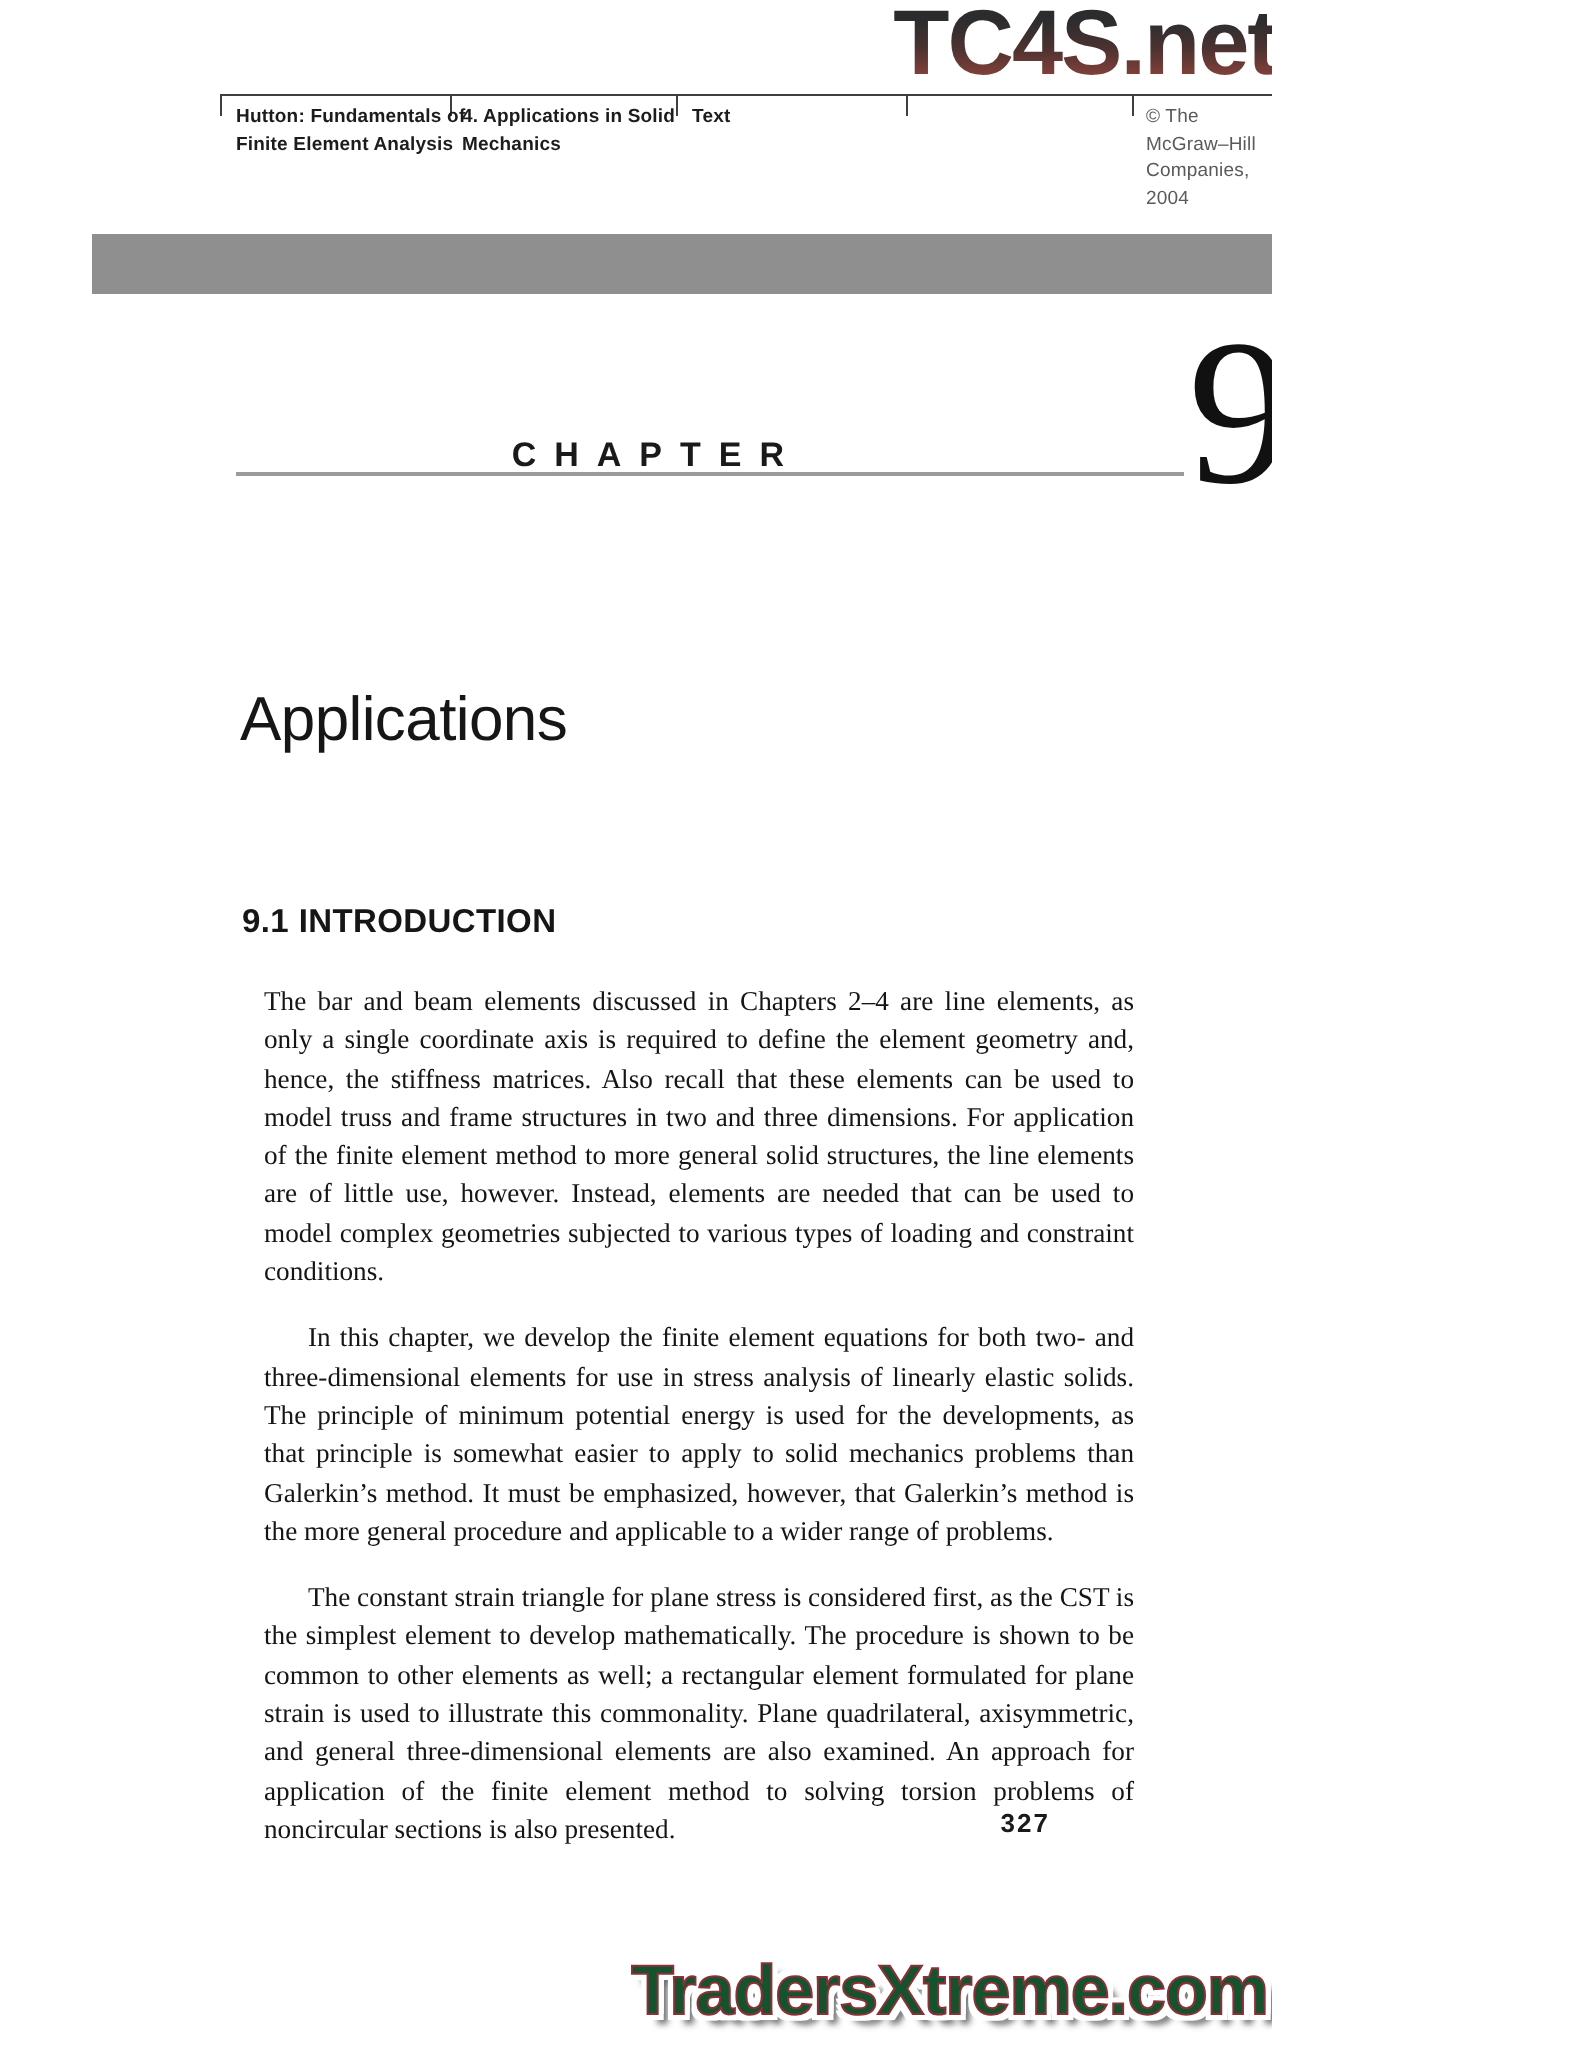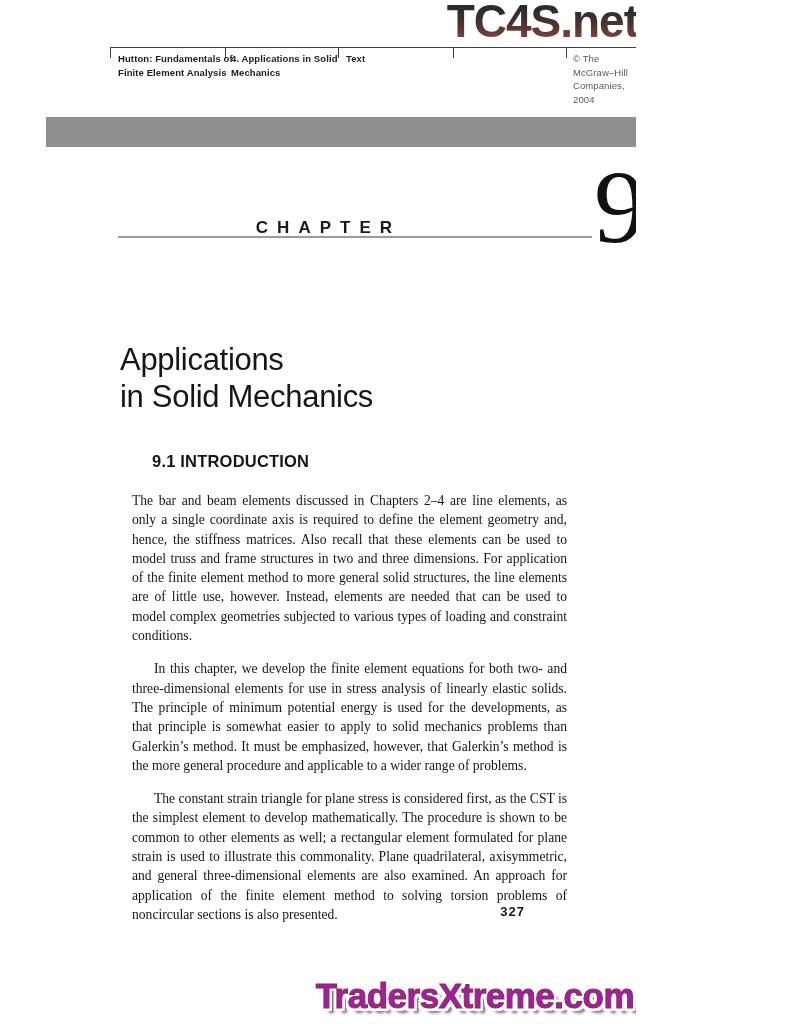--- a/index.html
+++ b/index.html
@@ -47,21 +47,21 @@
   }
 
   
   .book-title {
     position:absolute; top:341px; left:120px;
     font-size:31px; font-weight:normal; line-height:37px; color:#161616;
     letter-spacing:-0.3px;
   }
   .section-heading {
     position:absolute; top:452px; left:121px;
-    font-size:16.5px; font-weight:bold; color:#161616; letter-spacing:0.2px;margin-left:31px;
+    font-size:16.5px; font-weight:bold; color:#161616; letter-spacing:0.2px;
   }
 
   
   .body-text {
     position:absolute; top:477px; left:118px; width:463px;
     font-family:"Liberation Serif", serif;
     font-size:13.6px; line-height:19.3px; color:#151515;
     text-align:justify;
   }
   .body-text p { margin:14px; }
@@ -83,21 +83,21 @@
       -3px -3px 0 #fff, 3px -3px 0 #fff, -3px 3px 0 #fff, 3px 3px 0 #fff,
       -3px 0 0 #fff, 3px 0 0 #fff, 0 -3px 0 #fff, 0 3px 0 #fff,
       7px 8px 6px rgba(110,110,110,0.75);
   }
 
   
   .wm-bottom {
     position:absolute; top:976px; right:2px;
     font-family:"Liberation Sans", sans-serif;
     font-size:35px; font-weight:bold; letter-spacing:-0.5px;
-    color:#a21caf;
+    color:#14532d;
     -webkit-text-stroke:1px #8c3038;
     text-shadow:
       -3px -3px 0 #fff, 3px -3px 0 #fff, -3px 3px 0 #fff, 3px 3px 0 #fff,
       -3px 0 0 #fff, 3px 0 0 #fff, 0 -3px 0 #fff, 0 3px 0 #fff,
       5px 5px 3px rgba(70,70,70,0.8);
   }
 </style>
 </head>
 <body>
 
@@ -131,21 +131,20 @@
 
   <div class="banner"></div>
 
   <div class="chapter-label">CHAPTER</div>
   <div class="chapter-rule-l"></div>
   <div class="chapter-rule-r"></div>
   <div class="chapter-number">9</div>
 
   <div class="book-title">
     <div>Applications</div>
-    <div>in Solid Mechanics</div>
   </div>
 
   <div class="section-heading">9.1 INTRODUCTION</div>
 
   <div class="body-text">
     <p>The bar and beam elements discussed in Chapters 2–4 are line elements, as only a single coordinate axis is required to define the element geometry and, hence, the stiffness matrices. Also recall that these elements can be used to model truss and frame structures in two and three dimensions. For application of the finite element method to more general solid structures, the line elements are of little use, however. Instead, elements are needed that can be used to model complex geometries subjected to various types of loading and constraint conditions.</p>
     <p>In this chapter, we develop the finite element equations for both two- and three-dimensional elements for use in stress analysis of linearly elastic solids. The principle of minimum potential energy is used for the developments, as that principle is somewhat easier to apply to solid mechanics problems than Galerkin’s method. It must be emphasized, however, that Galerkin’s method is the more general procedure and applicable to a wider range of problems.</p>
     <p>The constant strain triangle for plane stress is considered first, as the CST is the simplest element to develop mathematically. The procedure is shown to be common to other elements as well; a rectangular element formulated for plane strain is used to illustrate this commonality. Plane quadrilateral, axisymmetric, and general three-dimensional elements are also examined. An approach for application of the finite element method to solving torsion problems of noncircular sections is also presented.</p>
   </div>
 

